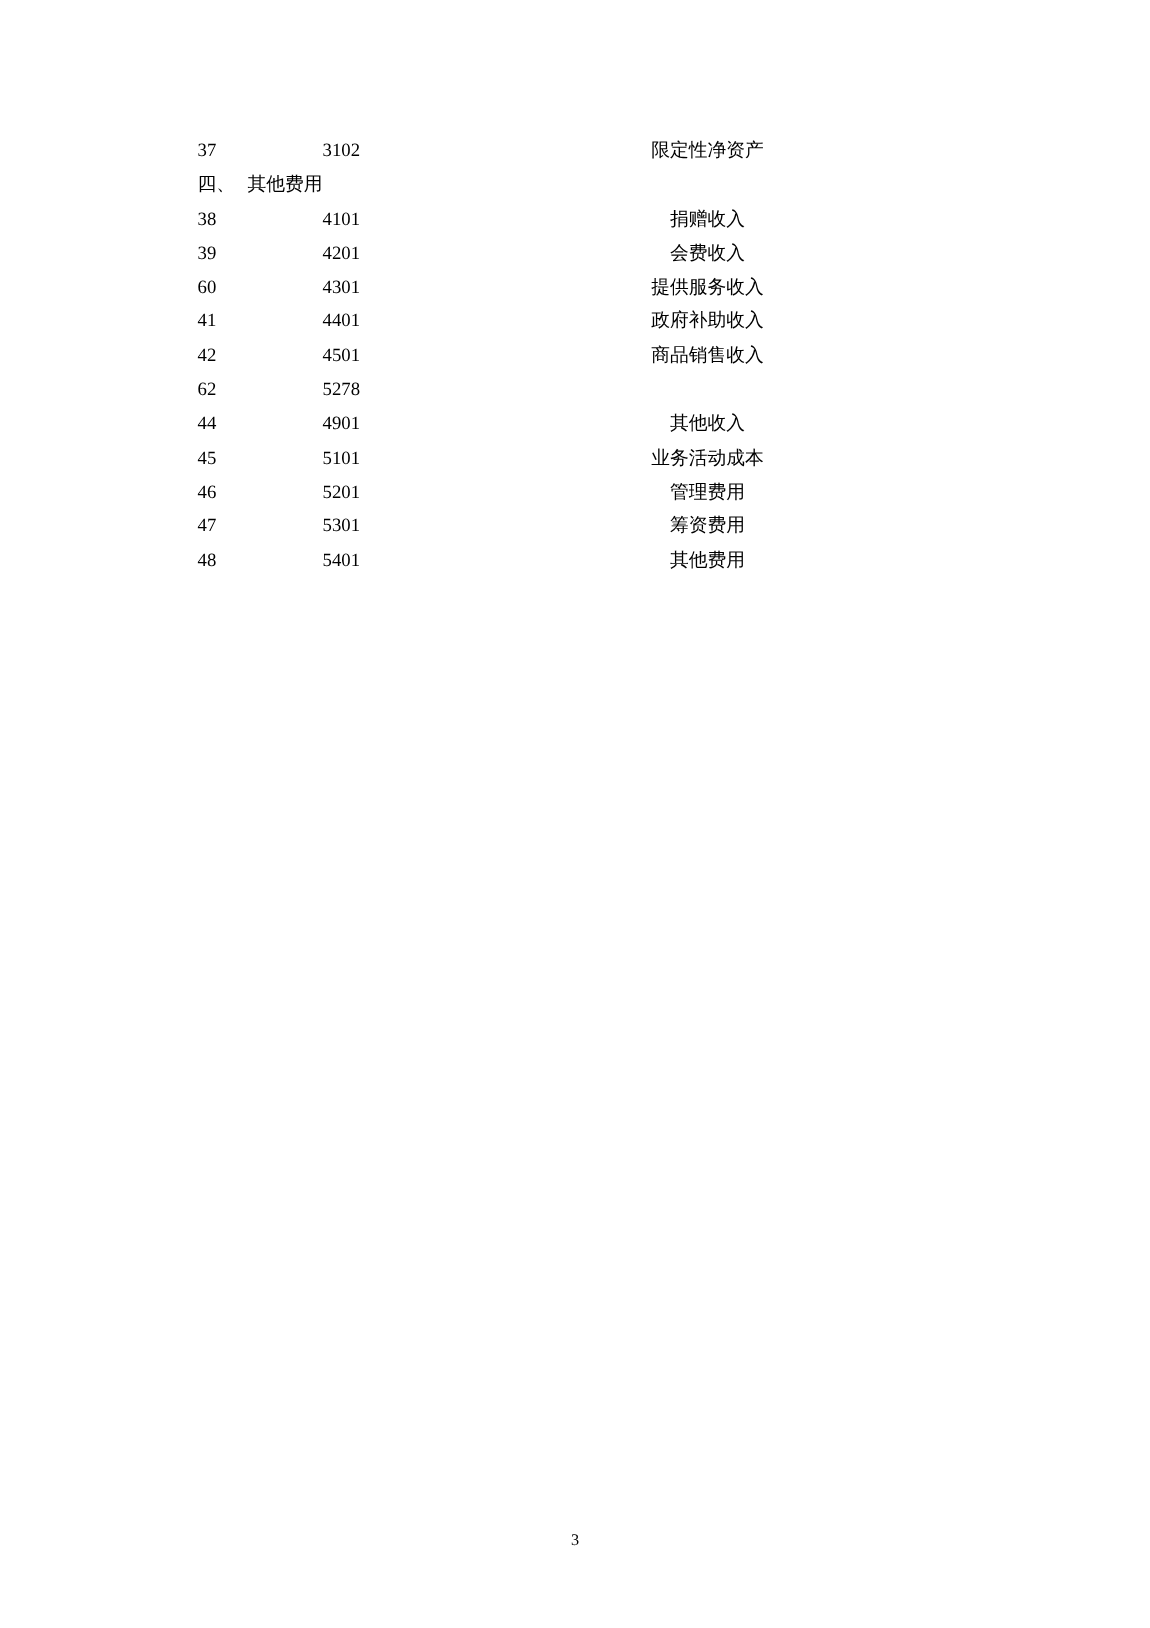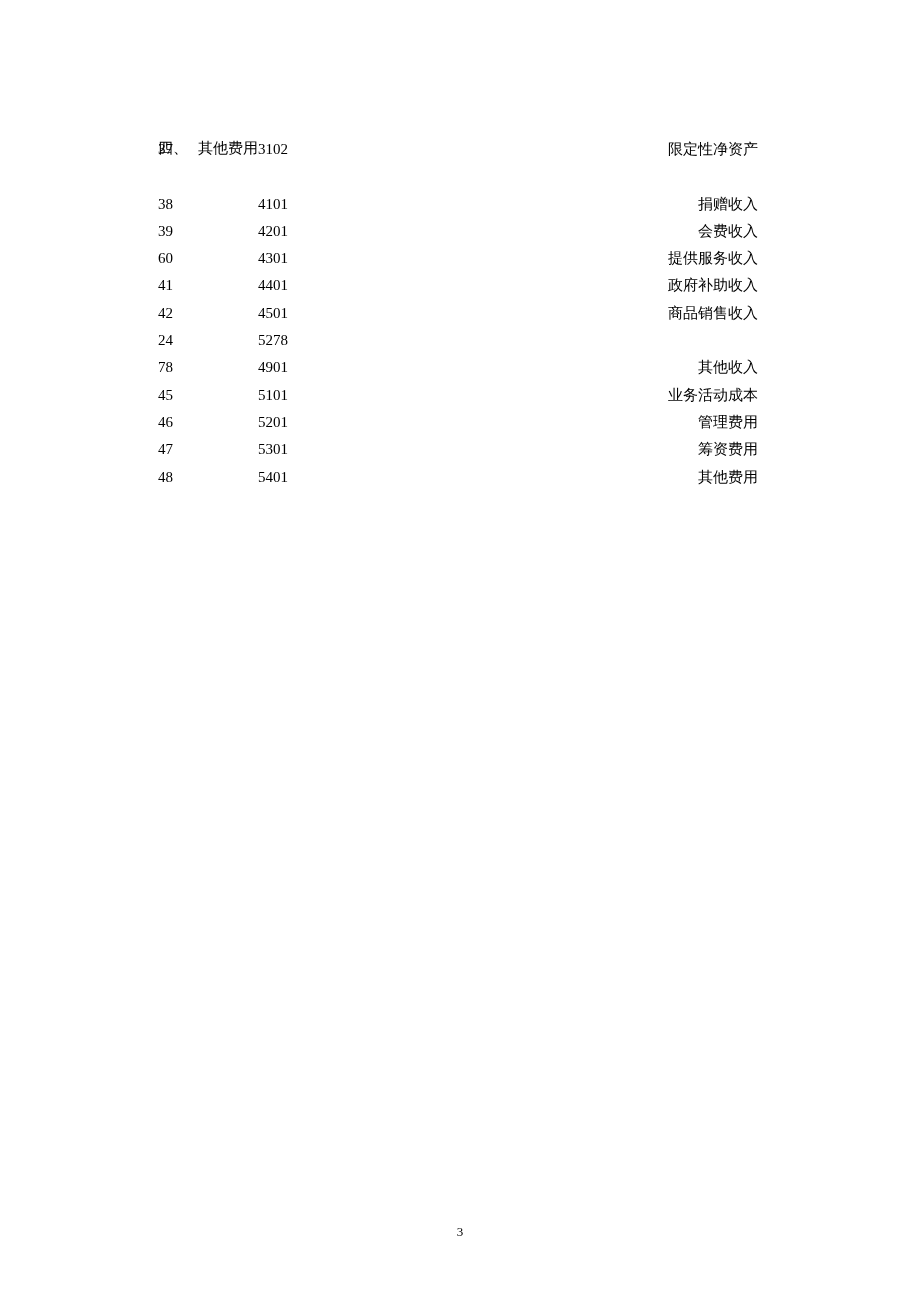--- a/index.html
+++ b/index.html
@@ -29,25 +29,24 @@
       line-height: 27.3px;
     }
     .col-num {
       width: 40px;
       text-align: left;
     }
     .col-code {
       width: 110px;
       text-align: right;
       padding-right: 20px;
-      margin-top: 28px;
     }
     .col-name {
       flex: 1;
-      text-align: right;
+      text-align: center;
       padding-left: 66px;
     }
     .section-row {
       display: flex;
       align-items: baseline;
       height: 27.3px;
       line-height: 27.3px;
     }
     .section-label {
       width: 40px;
@@ -98,25 +97,25 @@
     <span class="col-num">41</span>
     <span class="col-code">4401</span>
     <span class="col-name">政府补助收入</span>
   </div>
   <div class="row">
     <span class="col-num">42</span>
     <span class="col-code">4501</span>
     <span class="col-name">商品销售收入</span>
   </div>
   <div class="row">
-    <span class="col-num">24</span>
+    <span class="col-num">62</span>
     <span class="col-code">5278</span>
   </div>
   <div class="row">
-    <span class="col-num">78</span>
+    <span class="col-num">44</span>
     <span class="col-code">4901</span>
     <span class="col-name">其他收入</span>
   </div>
   <div class="row">
     <span class="col-num">45</span>
     <span class="col-code">5101</span>
     <span class="col-name">业务活动成本</span>
   </div>
   <div class="row">
     <span class="col-num">46</span>

